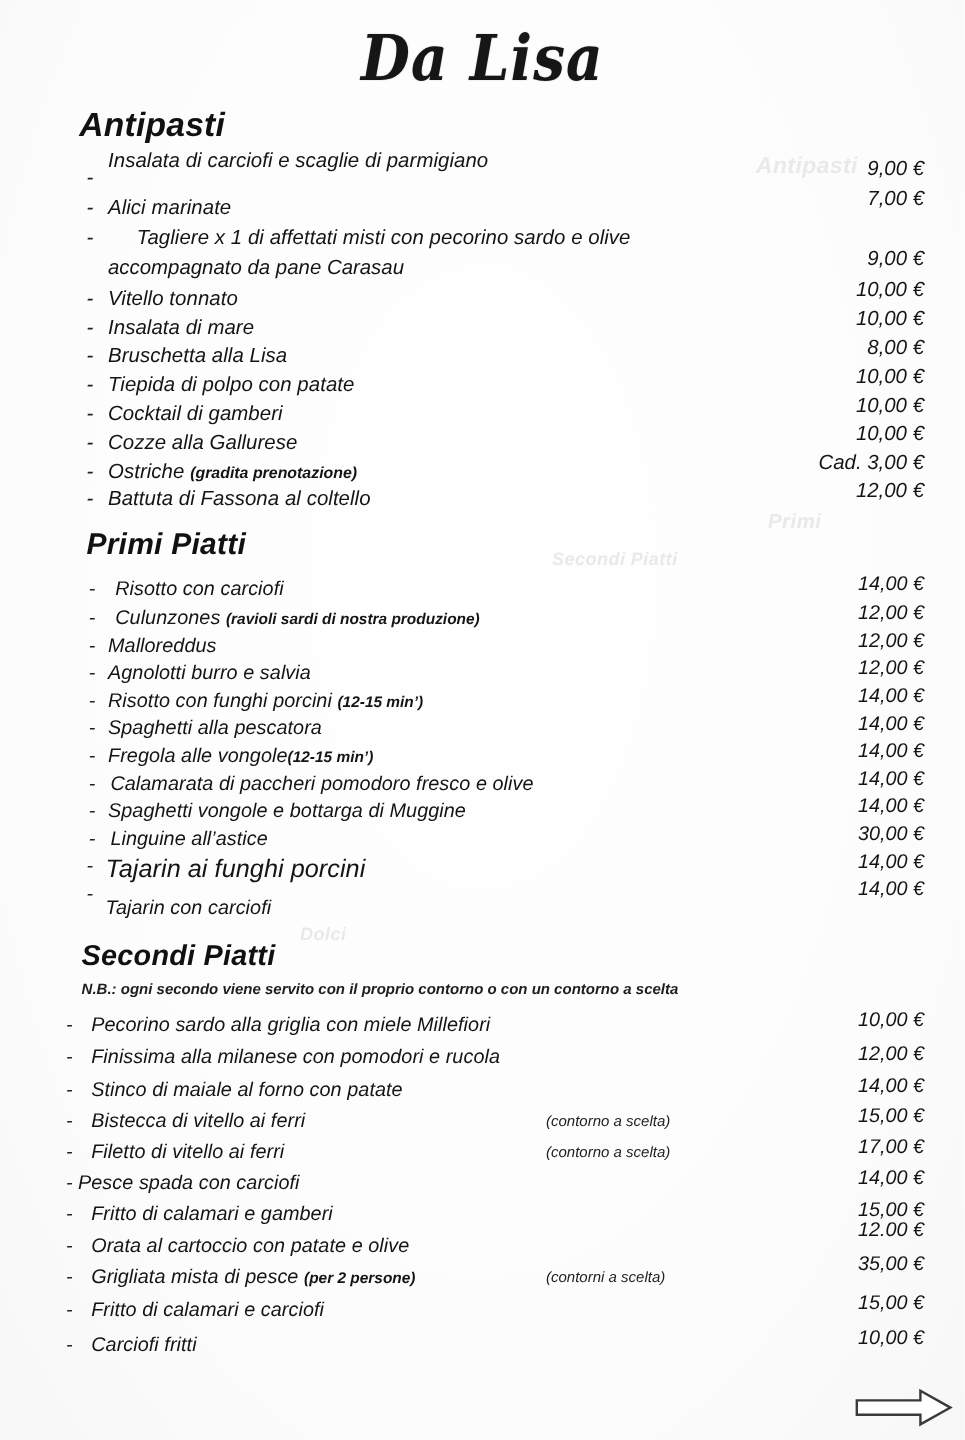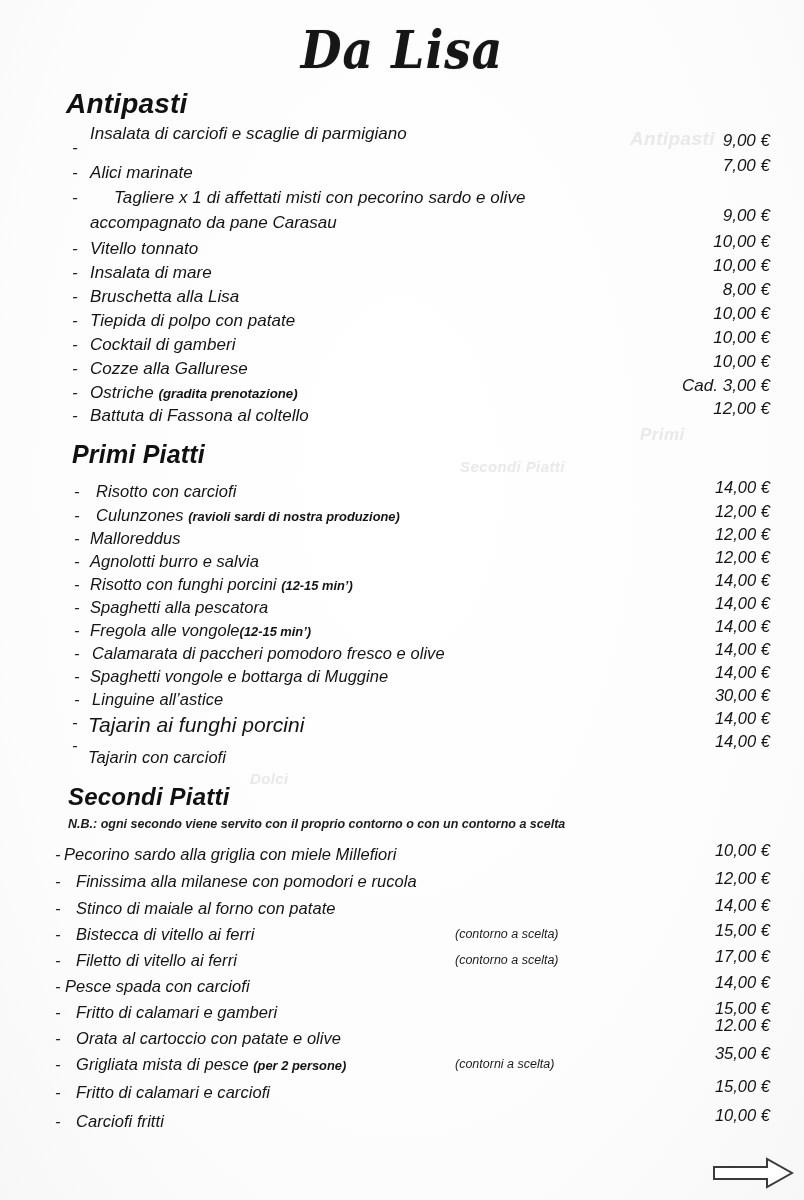--- a/index.html
+++ b/index.html
@@ -320,21 +320,21 @@
     </div>
   </div>
 
   <div class="section-title" style="left:68px; top:783px; font-size:24px;">Secondi Piatti</div>
   <div class="section-note" style="left:68px; top:817px;">N.B.: ogni secondo viene servito con il proprio contorno o con un contorno a scelta</div>
 
   <div class="menu-section">
 
     <div class="row">
       <span class="dash" style="left:55px; top:845px; font-size:16.5px;">-</span>
-      <span class="name" style="left:64px; top:845px; font-size:16.5px;">Pecorino sardo alla griglia con miele Millefiori</span>
+      <span class="name" style="left:76px; top:845px; font-size:16.5px;">Pecorino sardo alla griglia con miele Millefiori</span>
       <span class="price" style="top:841px; font-size:16.5px;">10,00 €</span>
     </div>
 
     <div class="row">
       <span class="dash" style="left:55px; top:872px; font-size:16.5px;">-</span>
       <span class="name" style="left:76px; top:872px; font-size:16.5px;">Finissima alla milanese con pomodori e rucola</span>
       <span class="price" style="top:869px; font-size:16.5px;">12,00 €</span>
     </div>
 
     <div class="row">

